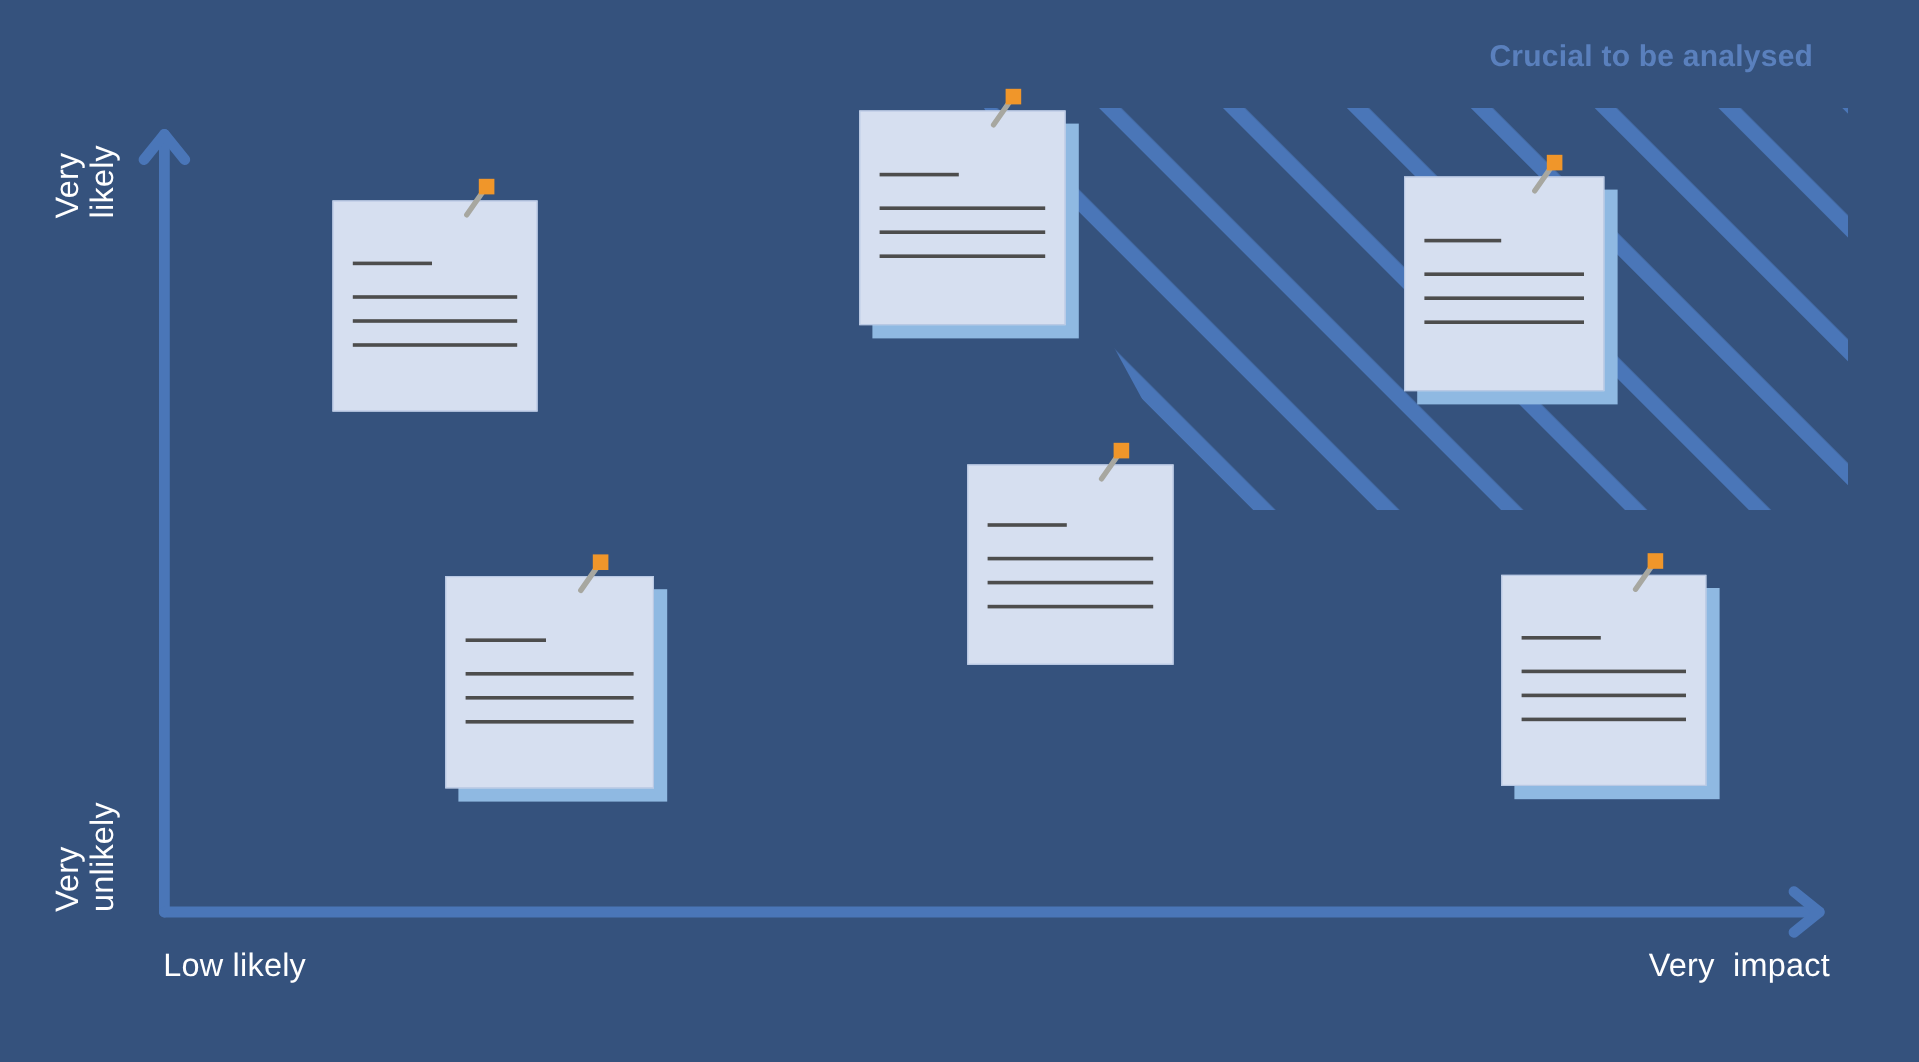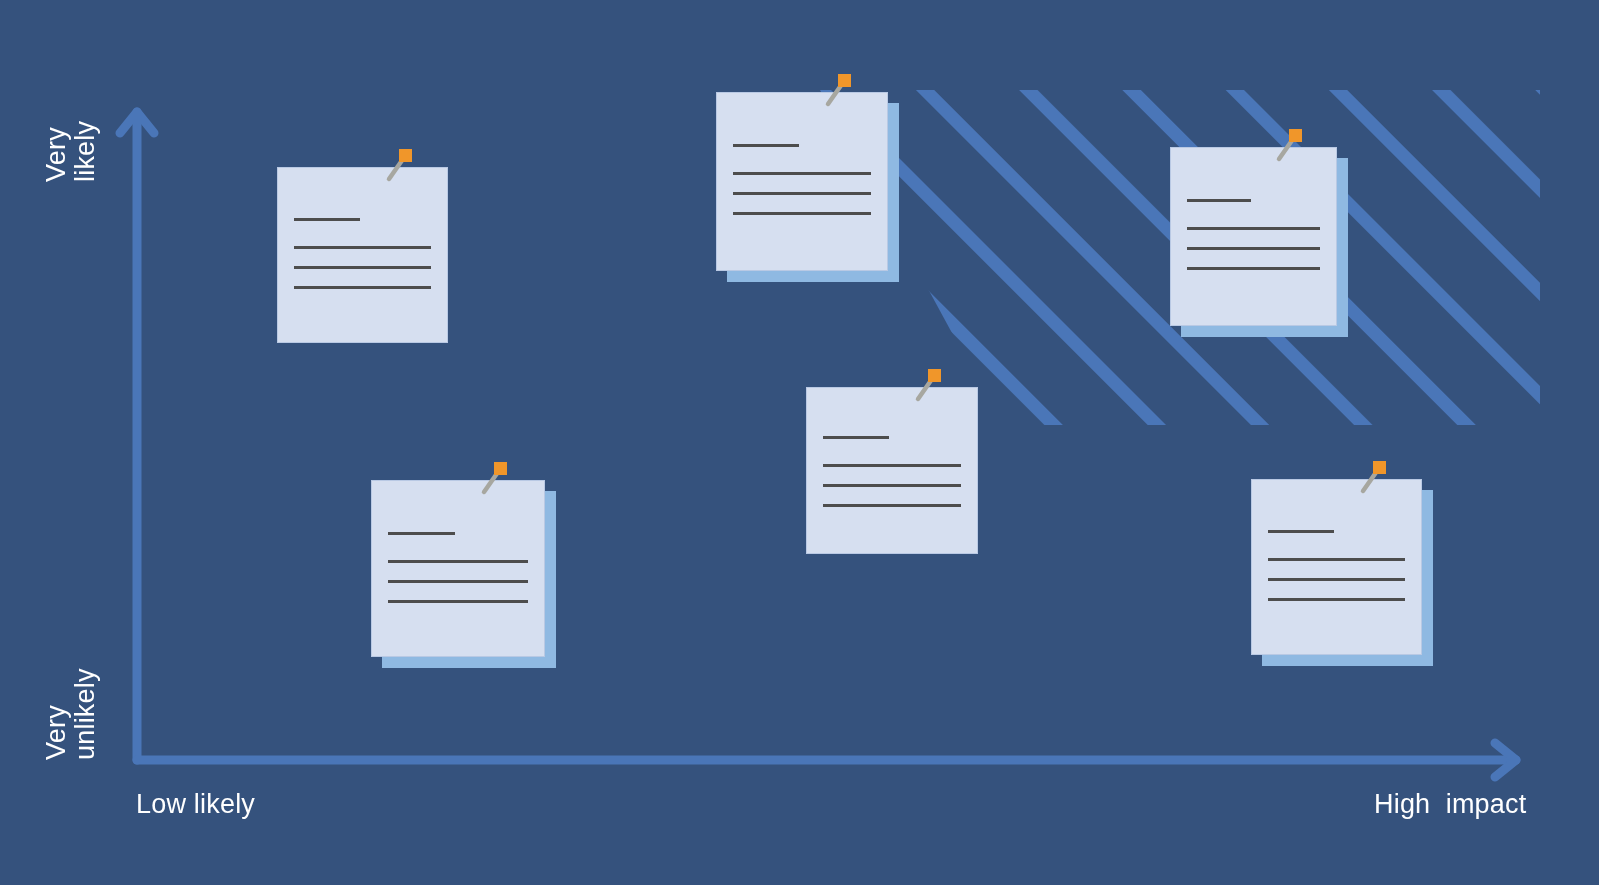--- a/index.html
+++ b/index.html
@@ -135,27 +135,28 @@
       <line x1="137" y1="760" x2="137" y2="112" stroke="#4a76b8" stroke-width="9" stroke-linecap="round"></line>
       <polyline points="120,133 137,112 154,133" fill="none" stroke="#4a76b8" stroke-width="9" stroke-linecap="round" stroke-linejoin="round"></polyline>
     </g>
 
     <g>
       <line x1="137" y1="760" x2="1516" y2="760" stroke="#4a76b8" stroke-width="9" stroke-linecap="round"></line>
       <polyline points="1495,743 1516,760 1495,777" fill="none" stroke="#4a76b8" stroke-width="9" stroke-linecap="round" stroke-linejoin="round"></polyline>
     </g>
   </svg>
 
+  <div id="quadrant-title">Crucial to be analysed</div>
 
   <div class="axis-label vertical" id="label-very-likely">Very
 likely</div>
   <div class="axis-label vertical" id="label-very-unlikely">Very
 unlikely</div>
   <div class="axis-label" id="label-low-impact">Low likely</div>
-  <div class="axis-label" id="label-high-impact">High  impact</div>
+  <div class="axis-label" id="label-high-impact">Very  impact</div>
 
   <div id="notes-container">
       <div class="note" style="left: 277px; top: 167px; width: 171px; height: 176px;">
         <div class="note-front" style="background: rgb(214, 223, 240);">
           <div class="note-lines">
             <div class="note-line short" style="background: rgb(77, 77, 77); margin-bottom: 25px;"></div>
             <div class="note-line full" style="background: rgb(77, 77, 77);"></div>
             <div class="note-line full" style="background: rgb(77, 77, 77);"></div>
             <div class="note-line full" style="background: rgb(77, 77, 77);"></div>
           </div>

